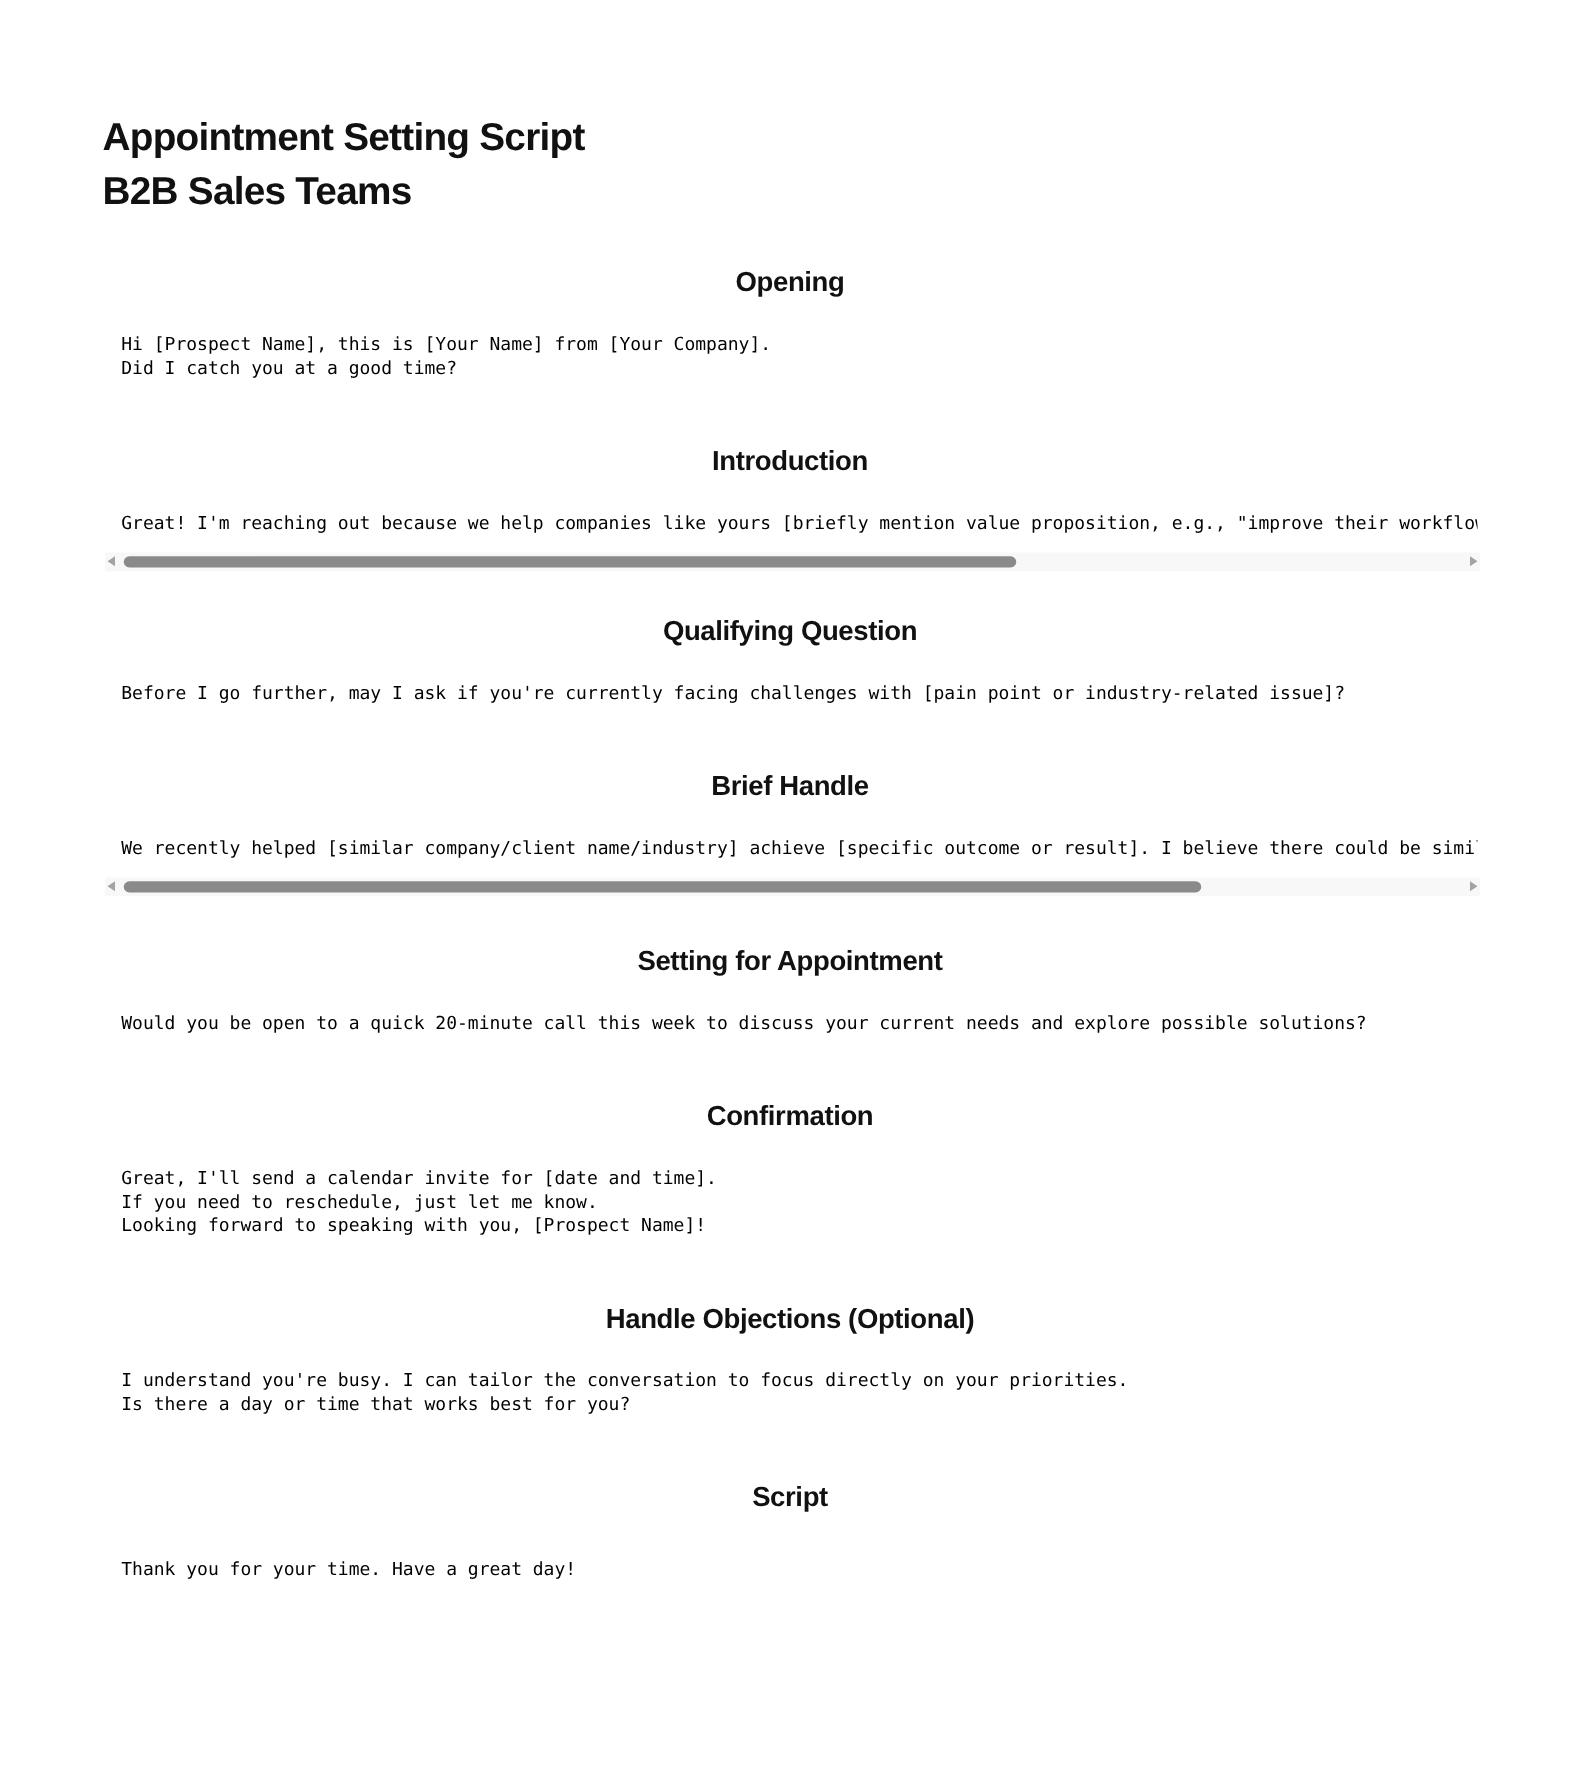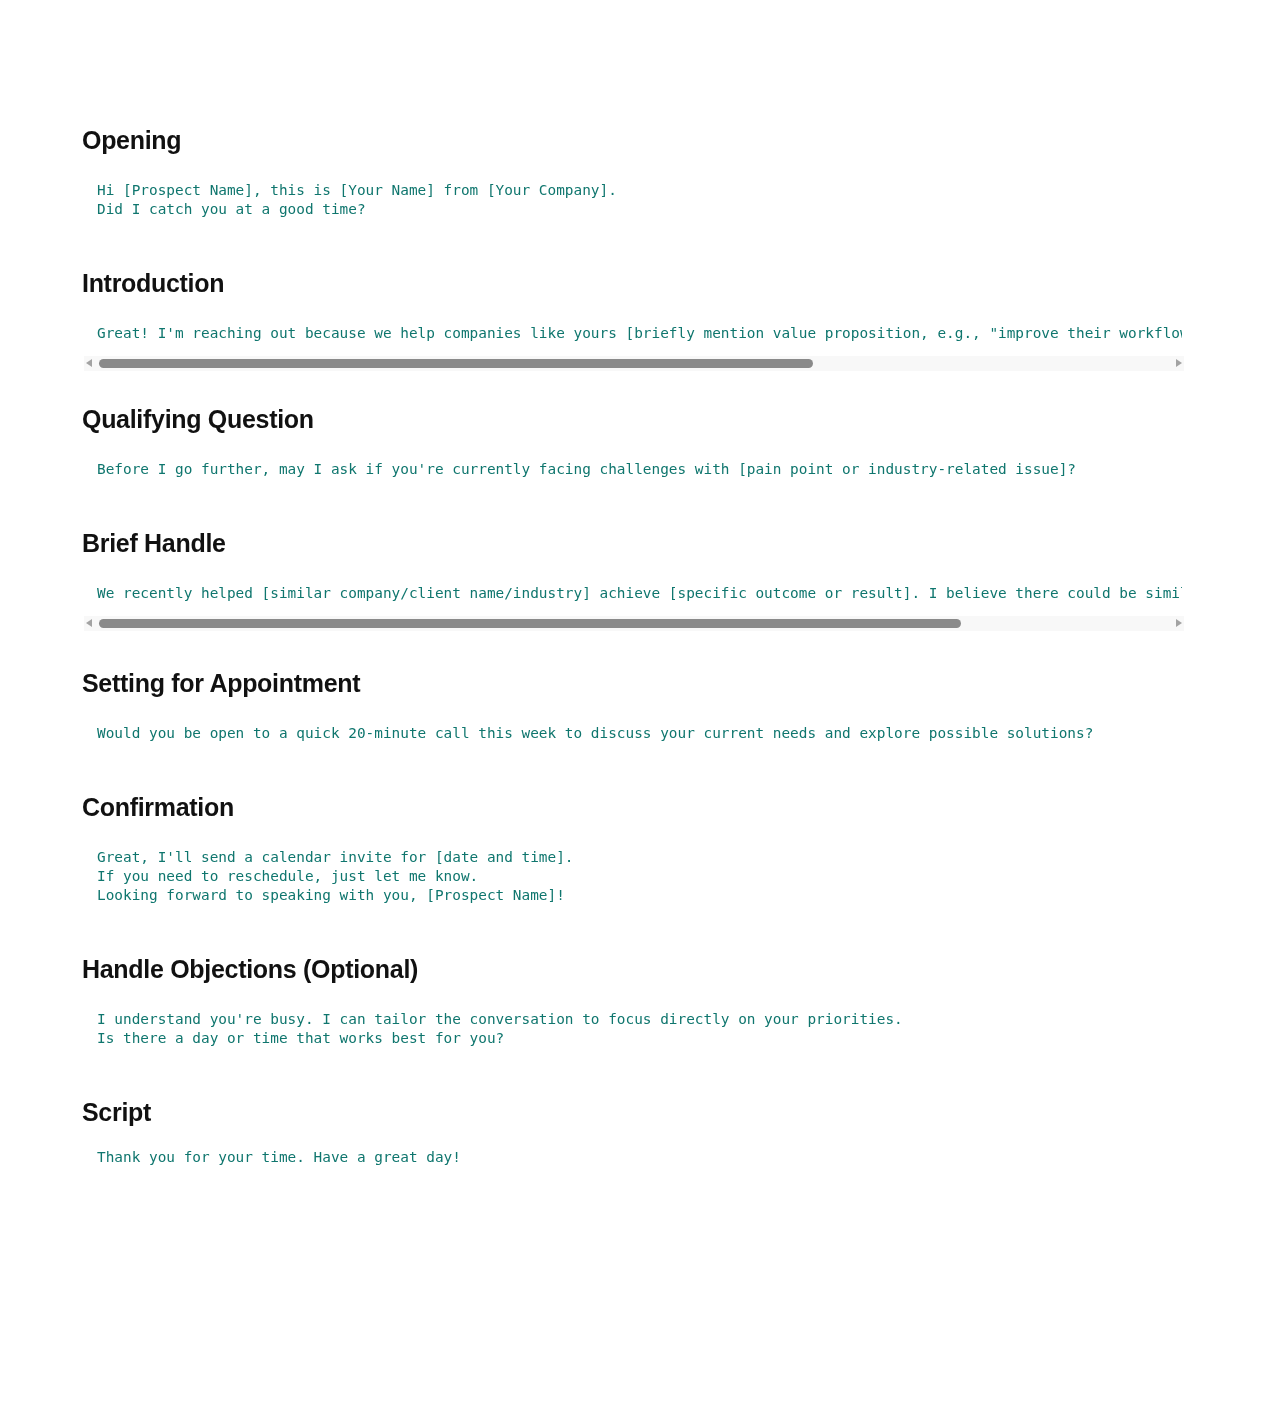--- a/index.html
+++ b/index.html
@@ -19,39 +19,40 @@
       margin: 0;
       font-size: 31px;
       line-height: 43px;
       font-weight: 700;
       letter-spacing: -0.6px;
       color: #111111;
     }
     .section { position: relative; }
     h2.heading {
       margin: 0;
-      font-size: 25px;
+      font-size: 22px;
       font-weight: 700;
       letter-spacing: -0.3px;
       line-height: 24px;
       color: #111111;
+      text-align: center;
     }
     .code-wrap {
       position: relative;
       width: 1100px;
       overflow: hidden;
     }
     pre.code {
       margin: 0;
       padding: 0 0 0 15px;
       font-family: "DejaVu Sans Mono", "Liberation Mono", monospace;
       font-size: 14.4px;
       line-height: 19px;
       white-space: pre;
-      color: #0f766e;
+      color: #000000;
     }
     .hscroll {
       position: relative;
       height: 15px;
       width: 1100px;
       margin-left: 2px;
       background: #f8f8f8;
     }
     .hscroll .arrow-left {
       position: absolute; left: 2px; top: 3px;
@@ -71,20 +72,24 @@
       position: absolute; left: 15px; top: 3px;
       height: 9px;
       background: #8a8a8a;
       border-radius: 5px;
     }
   </style>
 </head>
 <body>
 
 <div class="page">
+  <h1 class="title">
+    <span>Appointment Setting Script</span><br>
+    <span>B2B Sales Teams</span>
+  </h1>
 
   <div class="section" style="margin-top:40px;">
     <h2 class="heading">Opening</h2>
     <div class="code-wrap" style="margin-top:29px;">
       <pre class="code"><span>Hi [Prospect Name], this is [Your Name] from [Your Company].</span>
 <span>Did I catch you at a good time?</span></pre>
     </div>
   </div>
 
   <div class="section" style="margin-top:52px;">
@@ -137,17 +142,17 @@
   <div class="section" style="margin-top:52px;">
     <h2 class="heading">Handle Objections (Optional)</h2>
     <div class="code-wrap" style="margin-top:29px;">
       <pre class="code"><span>I understand you're busy. I can tailor the conversation to focus directly on your priorities.</span>
 <span>Is there a day or time that works best for you?</span></pre>
     </div>
   </div>
 
   <div class="section" style="margin-top:52px;">
     <h2 class="heading">Script</h2>
-    <div class="code-wrap" style="margin-top:24px;">
+    <div class="code-wrap" style="margin-top:37px;">
       <pre class="code"><span>Thank you for your time. Have a great day!</span></pre>
     </div>
   </div>
 </div>
 
 </body></html>

